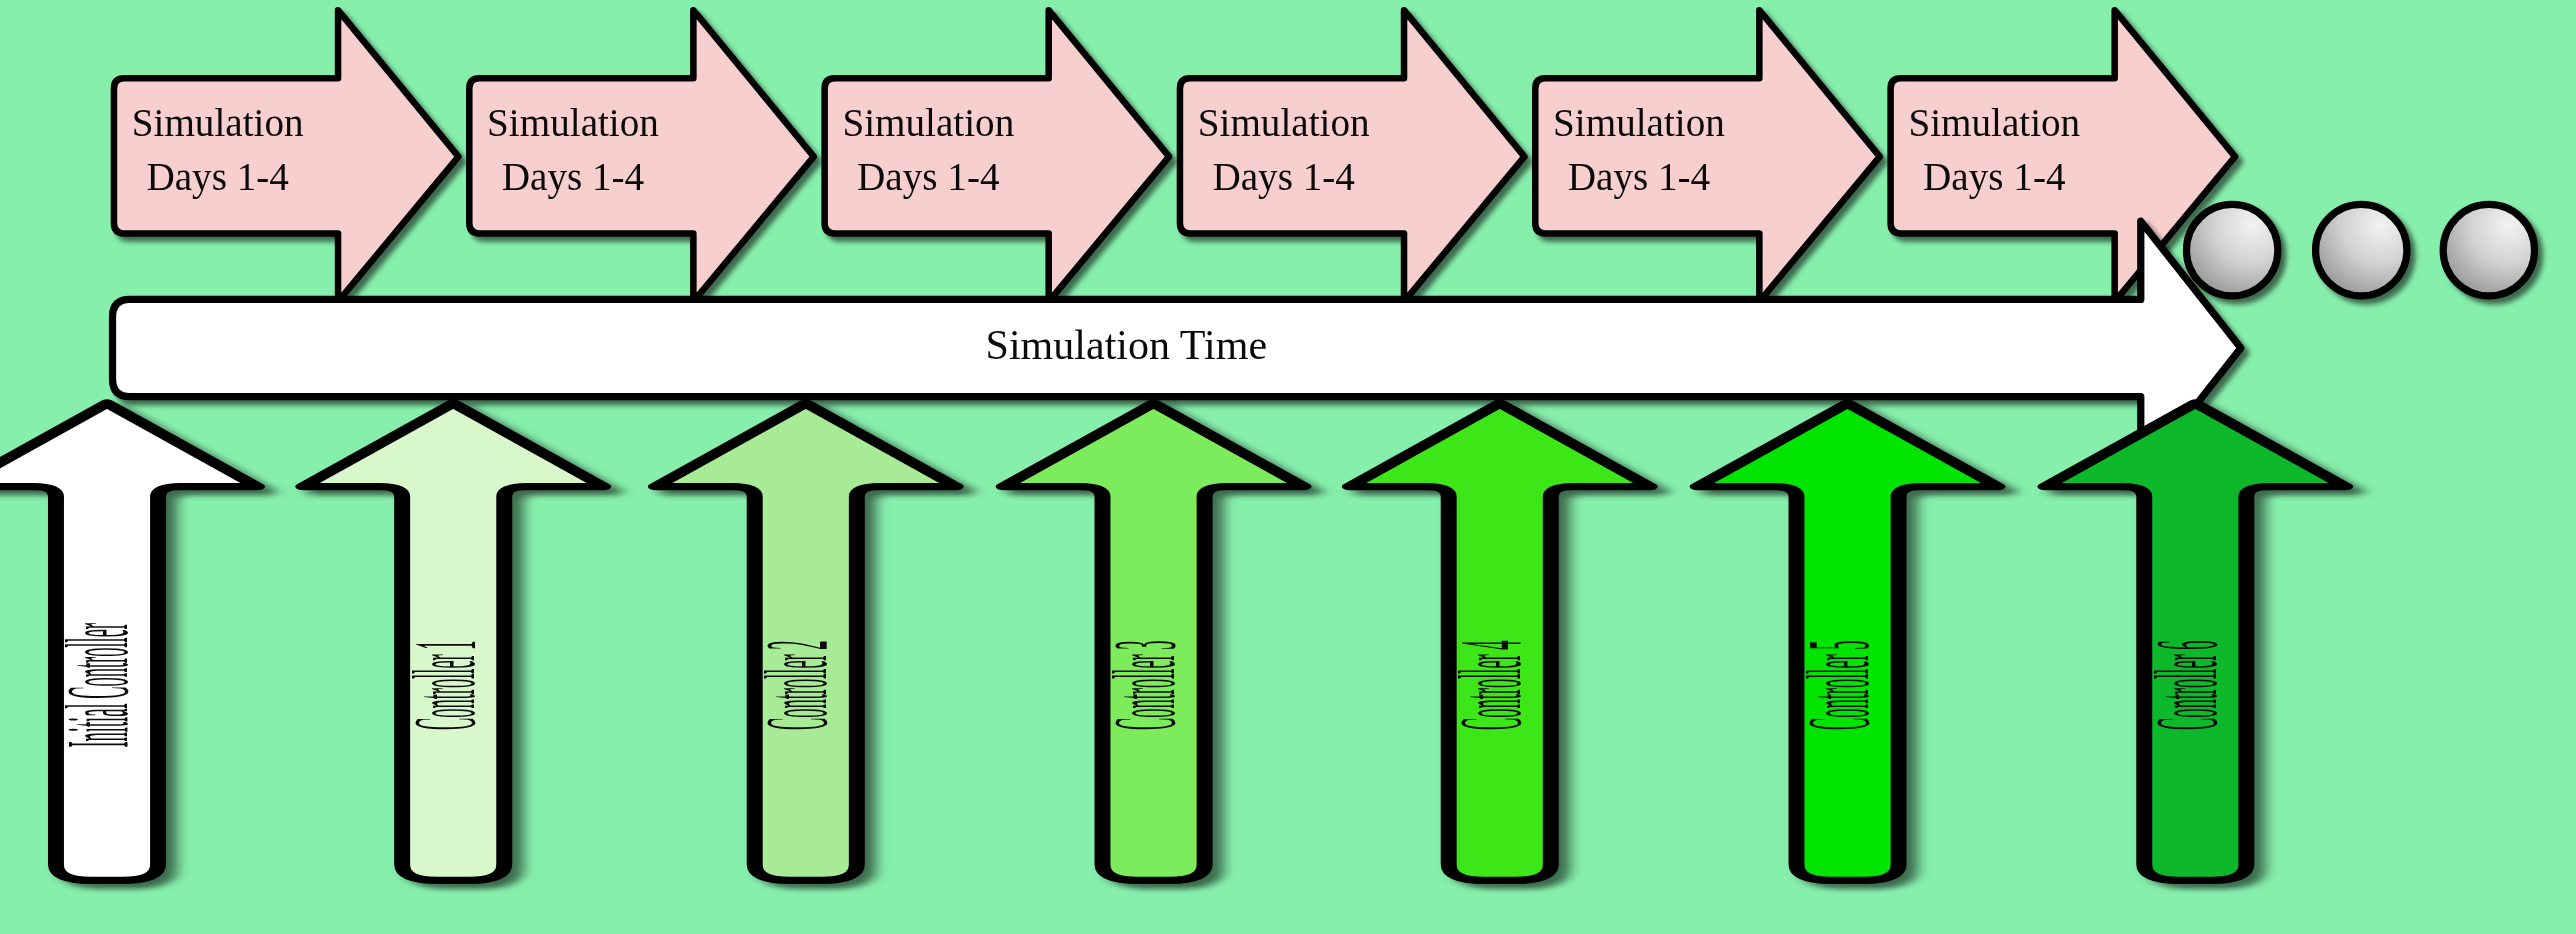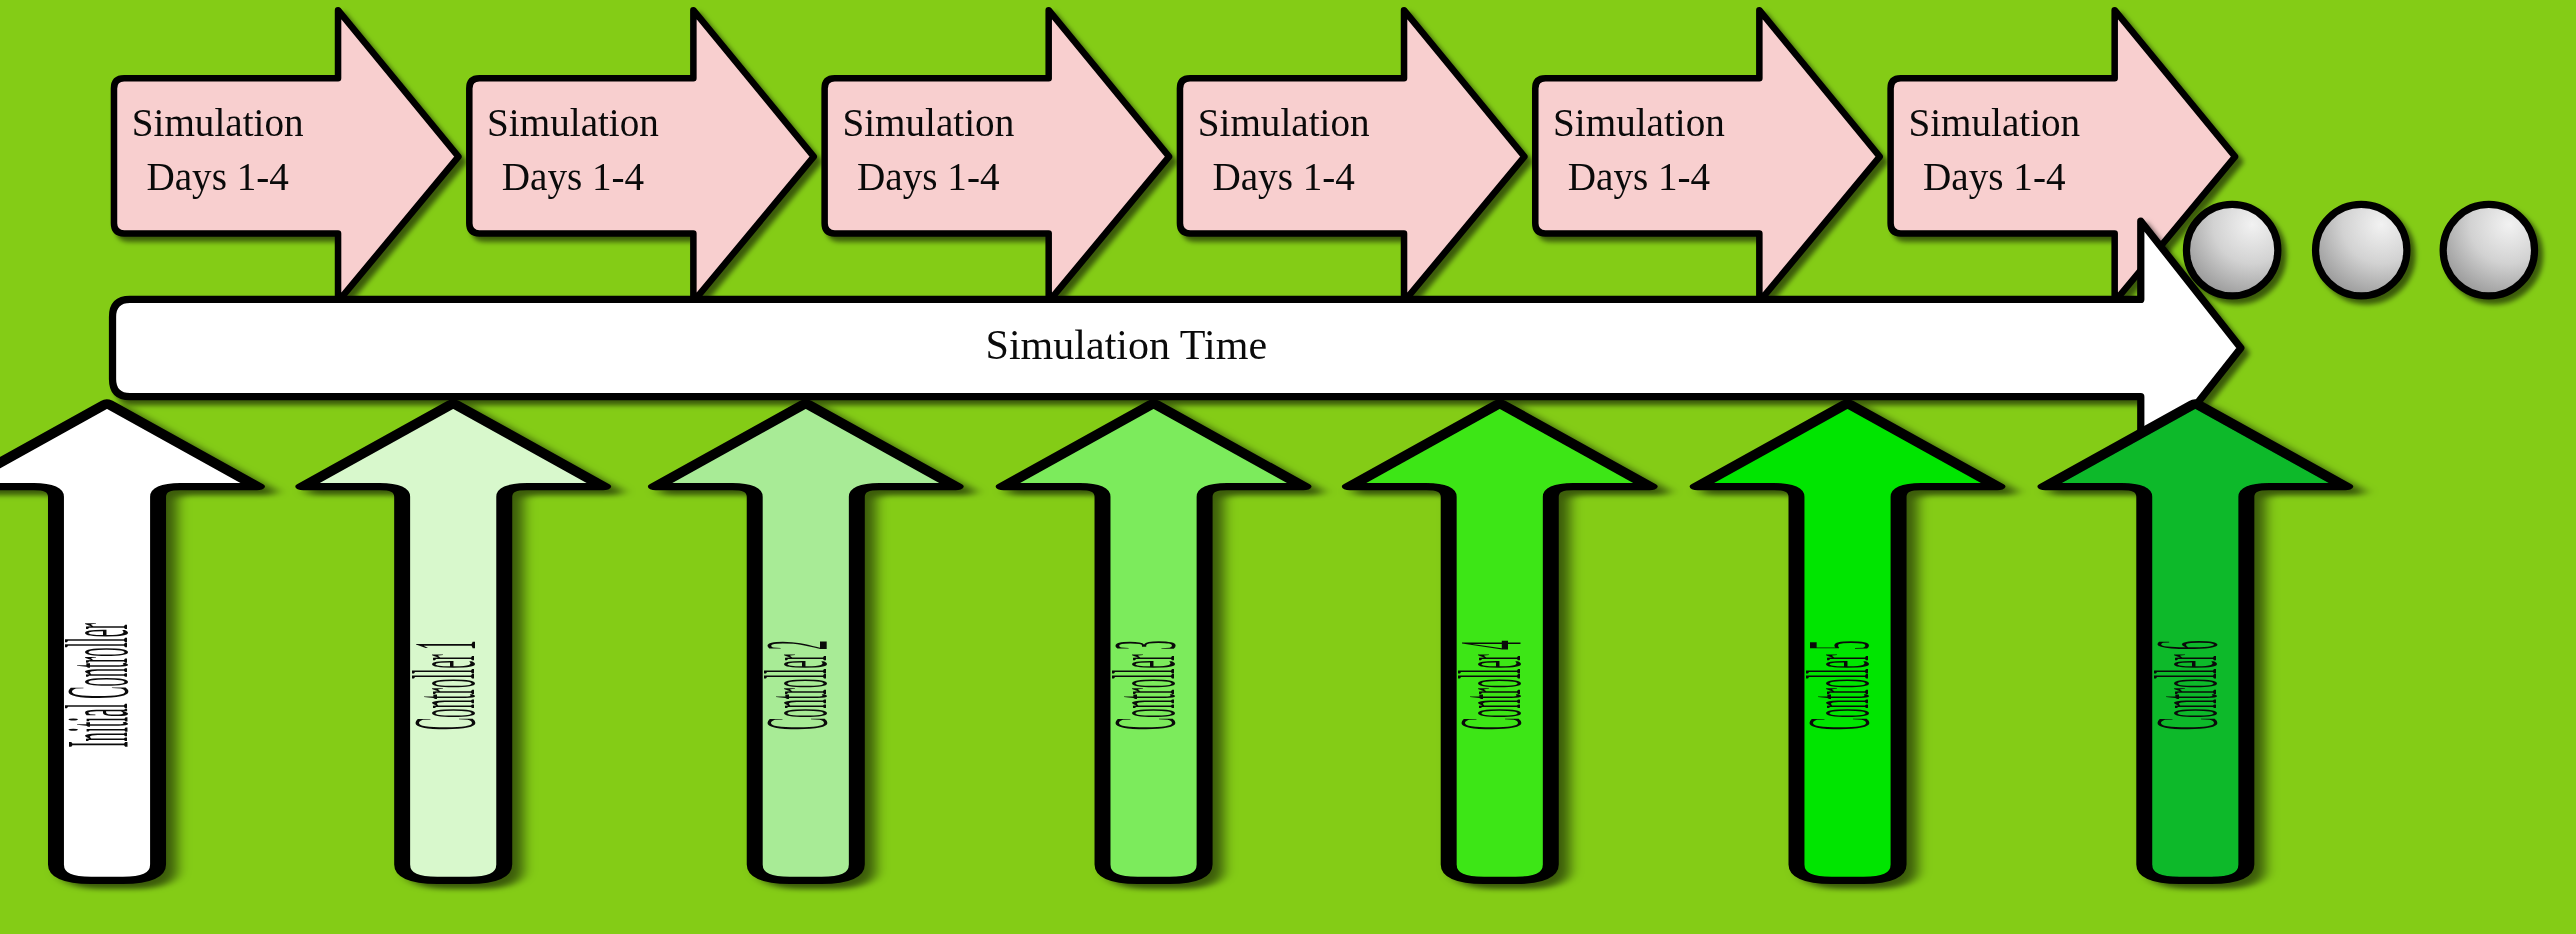--- a/index.html
+++ b/index.html
@@ -43,21 +43,21 @@
     font-family: "Liberation Serif", "DejaVu Serif", serif;
     font-size: 56px;
     fill: #0a0a0a;
     text-anchor: middle;
     dominant-baseline: middle;
   }
 </style>
 </head>
 <body>
 
-<div id="diagram-root" style="background: #84cc16; text-align: right;">
+<div id="diagram-root" style="background: #86efac; text-align: right;">
 
   <svg id="diagram-svg" viewBox="0 0 3552 1288" xmlns="http://www.w3.org/2000/svg">
     <defs>
       <radialGradient id="dotGrad" cx="0.72" cy="0.22" r="0.95">
         <stop offset="0%" stop-color="#f2f2f2"></stop>
         <stop offset="45%" stop-color="#d2d2d2"></stop>
         <stop offset="100%" stop-color="#8a8a8a"></stop>
       </radialGradient>
       <filter id="softShadow" x="-20%" y="-20%" width="150%" height="150%">
         <feDropShadow dx="7" dy="7" stdDeviation="4" flood-color="#000000" flood-opacity="0.55"></feDropShadow>

